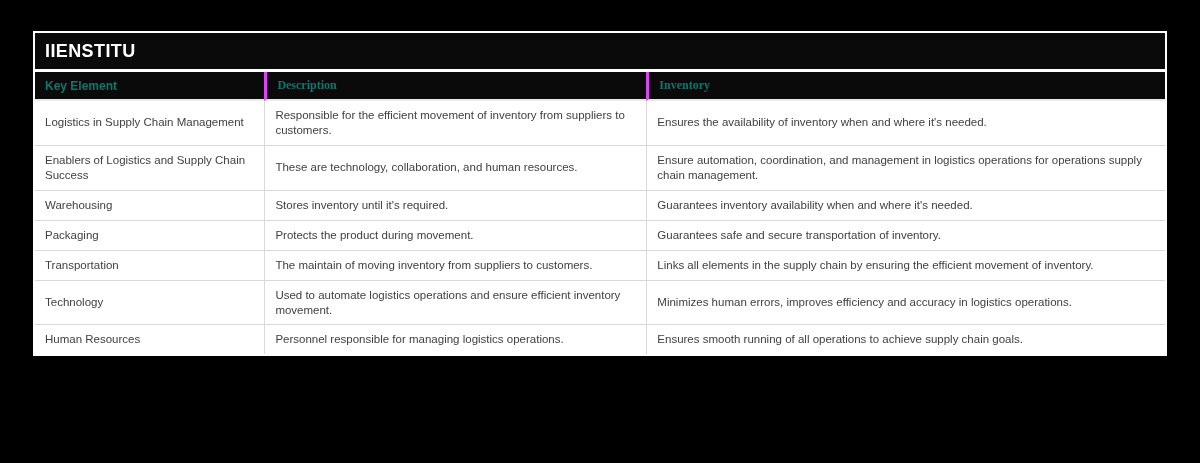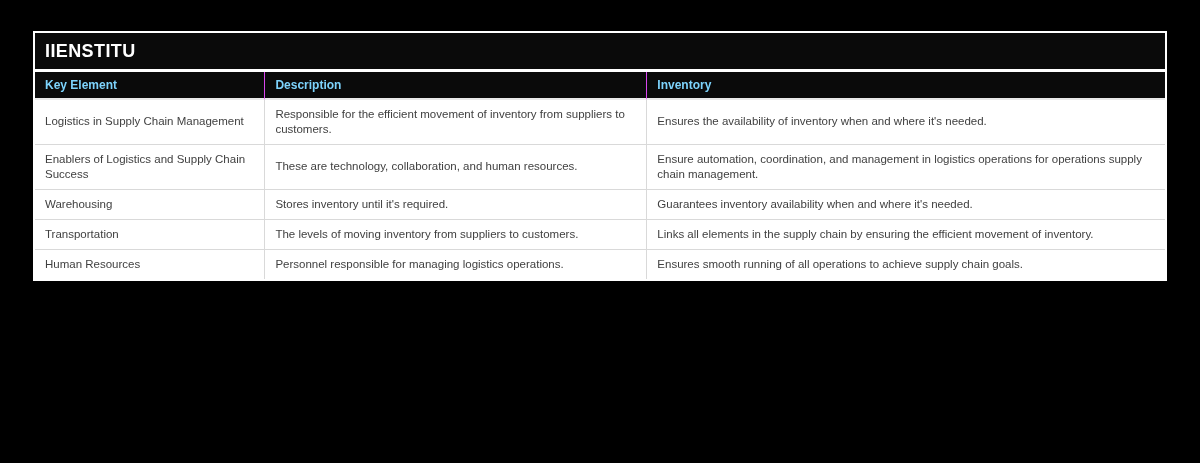--- a/index.html
+++ b/index.html
@@ -31,29 +31,29 @@
     letter-spacing: 0.4px;
   }
   table {
     width: 100%;
     border-collapse: separate;
     border-spacing: 0;
     table-layout: fixed;
   }
   th {
     background: #0a0a0a;
-    color: #7dd3fc;
+    color: #0f766e;
     font-size: 12px;
     font-weight: 700;
     text-align: left;
     padding: 6px 10px;
     border-bottom: 2px solid #e9e9e9;
     vertical-align: middle;
   }
-  th + th { border-left: 1px solid #d946ef; }
+  th + th { border-left: 3px solid #d946ef; font-family: Liberation Serif, serif; }
   td {
     font-size: 11.5px;
     color: #414141;
     line-height: 1.3;
     padding: 7px 10px;
     border-bottom: 1px solid #d9d9d9;
     vertical-align: middle;
     background: #ffffff;
   }
   td + td { border-left: 1px solid #d9d9d9; }
@@ -89,23 +89,33 @@
         <td>Enablers of Logistics and Supply Chain Success</td>
         <td>These are technology, collaboration, and human resources.</td>
         <td>Ensure automation, coordination, and management in logistics operations for operations supply chain management.</td>
       </tr>
       <tr>
         <td>Warehousing</td>
         <td>Stores inventory until it's required.</td>
         <td>Guarantees inventory availability when and where it's needed.</td>
       </tr>
       <tr>
+        <td>Packaging</td>
+        <td>Protects the product during movement.</td>
+        <td>Guarantees safe and secure transportation of inventory.</td>
+      </tr>
+      <tr>
         <td>Transportation</td>
-        <td>The levels of moving inventory from suppliers to customers.</td>
+        <td>The maintain of moving inventory from suppliers to customers.</td>
         <td>Links all elements in the supply chain by ensuring the efficient movement of inventory.</td>
+      </tr>
+      <tr>
+        <td>Technology</td>
+        <td>Used to automate logistics operations and ensure efficient inventory movement.</td>
+        <td>Minimizes human errors, improves efficiency and accuracy in logistics operations.</td>
       </tr>
       <tr>
         <td>Human Resources</td>
         <td>Personnel responsible for managing logistics operations.</td>
         <td>Ensures smooth running of all operations to achieve supply chain goals.</td>
       </tr>
     </tbody>
   </table>
 </div>
 

